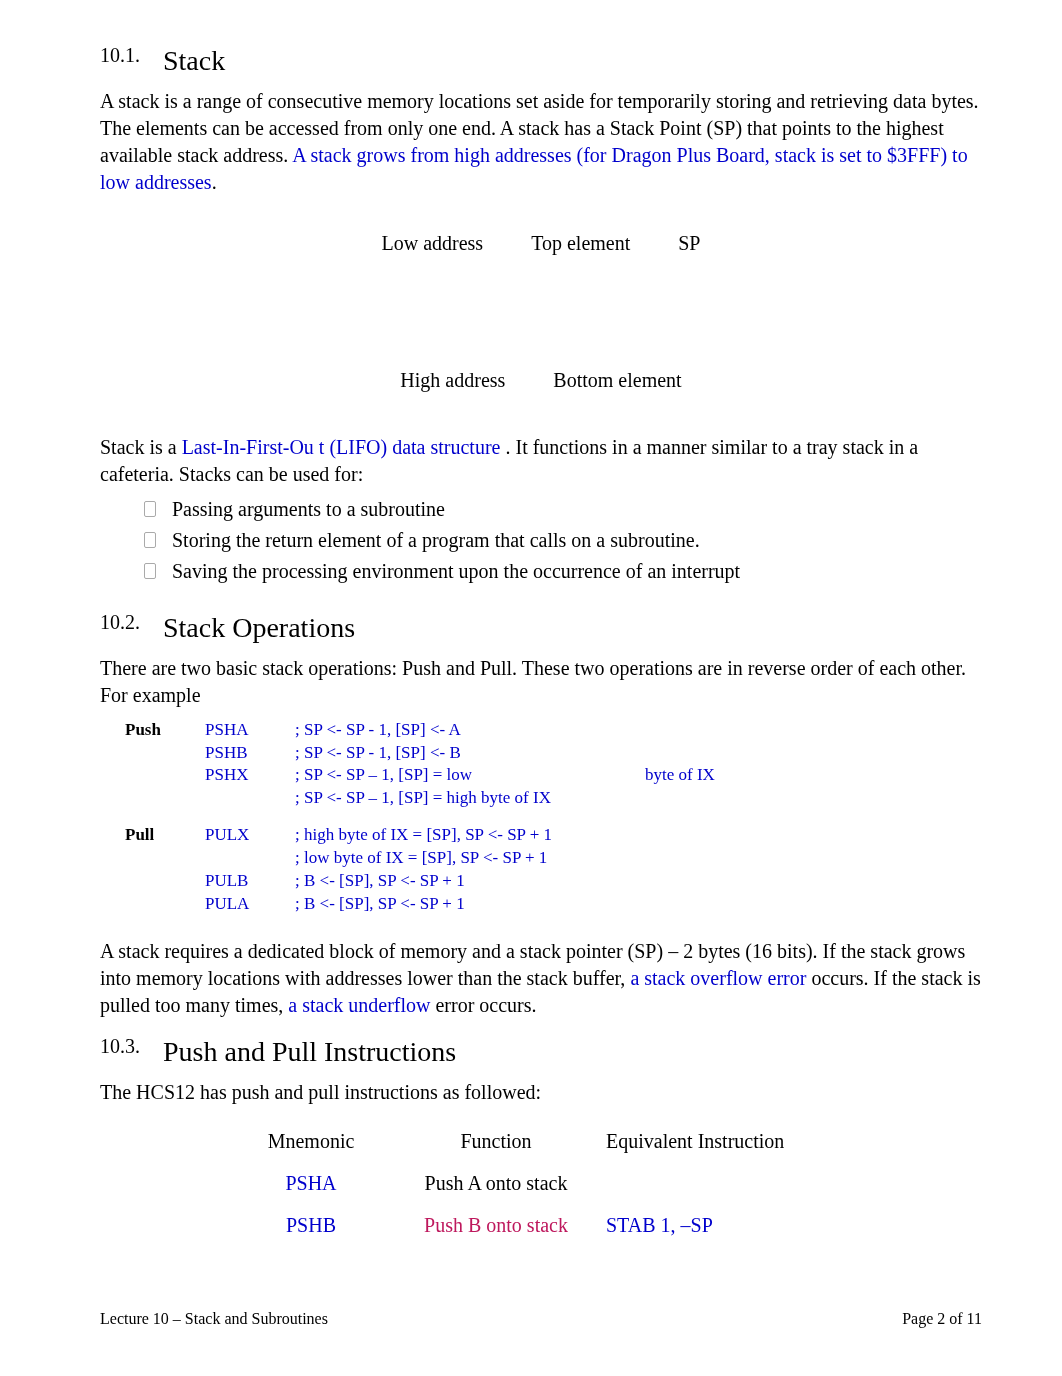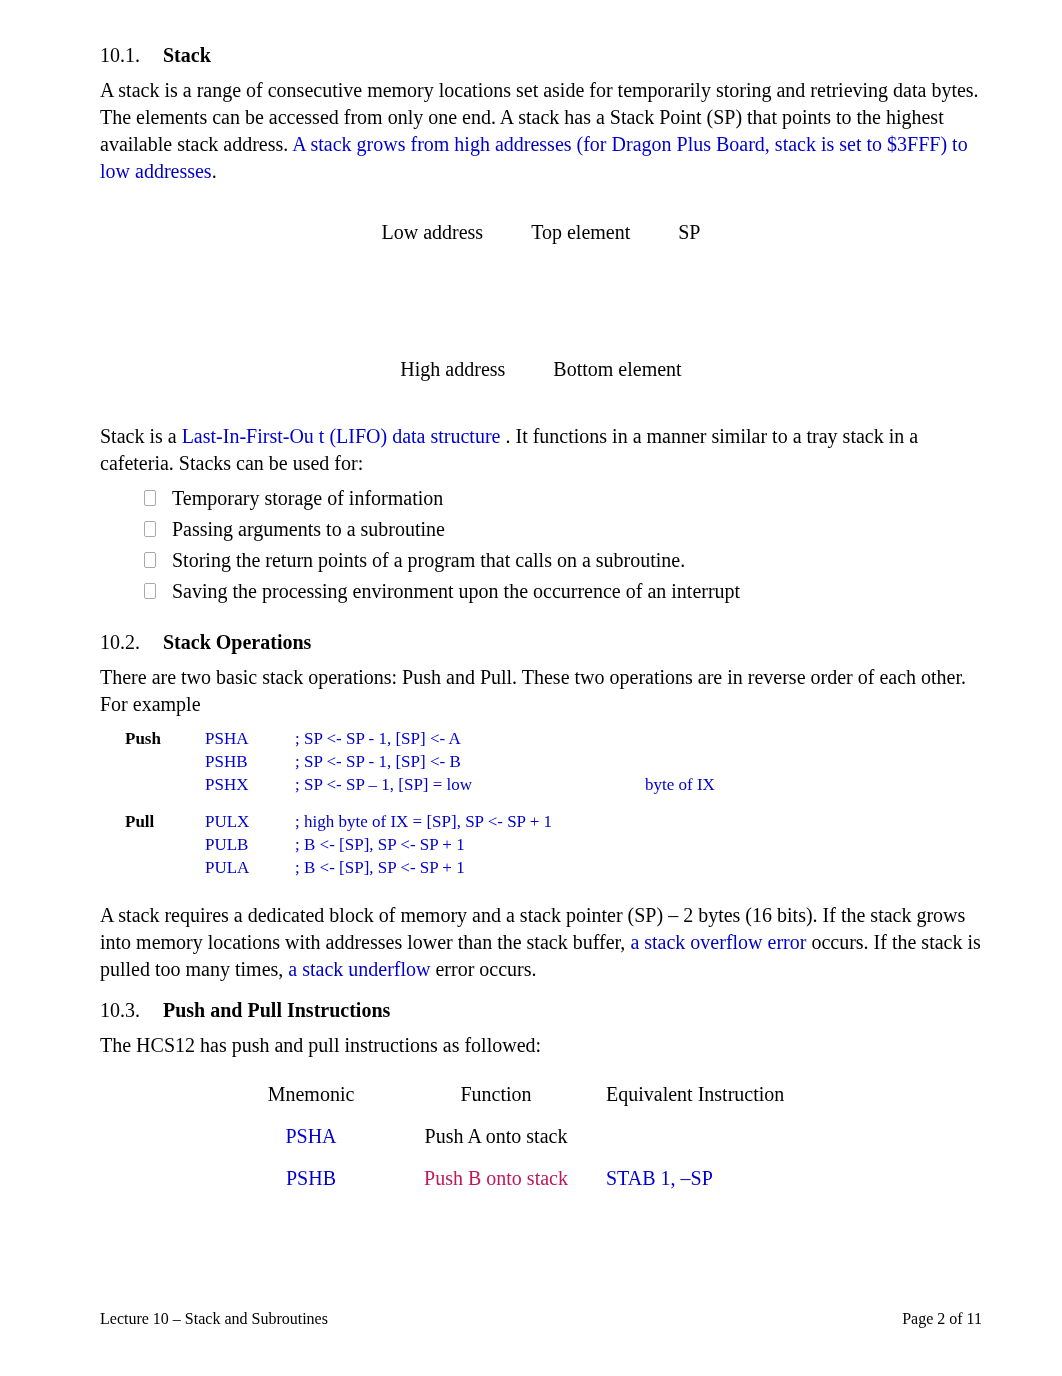--- a/index.html
+++ b/index.html
@@ -1,20 +1,20 @@
 <!DOCTYPE html>
 <html><head>
 <meta charset="utf-8">
 <style>
   * { box-sizing: border-box; margin: 0; padding: 0; }
   html, body { width: 1062px; height: 1376px; background: #fff; font-family: "Times New Roman", Times, serif; color: #000; }
   .page { padding: 42px 80px 60px 100px; position: relative; width: 100%; height: 100%; }
   .sect { display: flex; margin-bottom: 8px; }
   .sect-no { width: 63px; font-size: 20px; line-height: 1.35; }
-  .sect-title { font-size: 20px; line-height: 1.35; font-weight: bold; }
+  .sect-title { font-size: 28px; line-height: 1.35; }
   .body { font-size: 20px; line-height: 1.35; text-align: left; }
   .body p { margin: 0; }
   .blue { color: #0000cc; }
   .diagram { margin: 34px 0 40px 0; display: flex; flex-direction: column; align-items: center; font-size: 20px; }
   .diagram-row { display: flex; gap: 48px; align-items: center; justify-content: flex-end; }
   .diagram-gap { height: 110px; }
   .bullets { list-style: none; margin: 6px 0 22px 40px; }
   .bullets li { position: relative; padding-left: 32px; line-height: 1.55; font-size: 20px; }
   .bullets li::before { content: ""; position: absolute; left: 4px; top: 7px; width: 10px; height: 14px; border: 1px solid #aaa; border-radius: 2px; }
   .opstable { margin: 10px 0 22px 25px; font-size: 17px; font-family: "Times New Roman", Times, serif; }
@@ -58,23 +58,22 @@
         <span>High address</span>
         <span>Bottom element</span>
       </div>
     </div>
 
     <p>
       <span class="inbl">Stack is a </span><span class="inbl blue">Last-In-First-Ou  t (LIFO) data structure </span><span class="inbl">. It functions in a manner similar to a tray stack in a cafeteria. Stacks can be used for:</span>
     </p>
 
     <ul class="bullets">
-      <li>Temporary storage of information</li>
       <li>Passing arguments to a subroutine</li>
-      <li>Storing the return points of a program that calls on a subroutine.</li>
+      <li>Storing the return element of a program that calls on a subroutine.</li>
       <li>Saving the processing environment upon the occurrence of an interrupt</li>
     </ul>
   </div>
 
   <div class="sect">
     <div class="sect-no">10.2.</div>
     <div class="sect-title">Stack Operations</div>
   </div>
   <div class="body">
     <p>There are two basic stack operations: Push  and Pull. These two operations are in reverse order of each other.  For example</p>
@@ -94,27 +93,34 @@
       </div>
       <div class="row">
         <div class="c1"></div>
         <div class="c2">PSHX</div>
         <div class="c3">; SP &lt;- SP – 1, [SP] = low</div>
         <div class="c4">byte of IX</div>
       </div>
       <div class="row">
         <div class="c1"></div>
         <div class="c2"></div>
+        <div class="c3">; SP &lt;- SP – 1, [SP] = high byte of IX</div>
         <div class="c4"></div>
       </div>
       <div class="gap"></div>
       <div class="row">
         <div class="c1">Pull</div>
         <div class="c2">PULX</div>
         <div class="c3">; high byte of IX = [SP], SP &lt;- SP + 1</div>
+        <div class="c4"></div>
+      </div>
+      <div class="row">
+        <div class="c1"></div>
+        <div class="c2"></div>
+        <div class="c3">; low byte of IX = [SP], SP &lt;- SP + 1</div>
         <div class="c4"></div>
       </div>
       <div class="row">
         <div class="c1"></div>
         <div class="c2">PULB</div>
         <div class="c3">; B &lt;- [SP], SP &lt;- SP + 1</div>
         <div class="c4"></div>
       </div>
       <div class="row">
         <div class="c1"></div>

